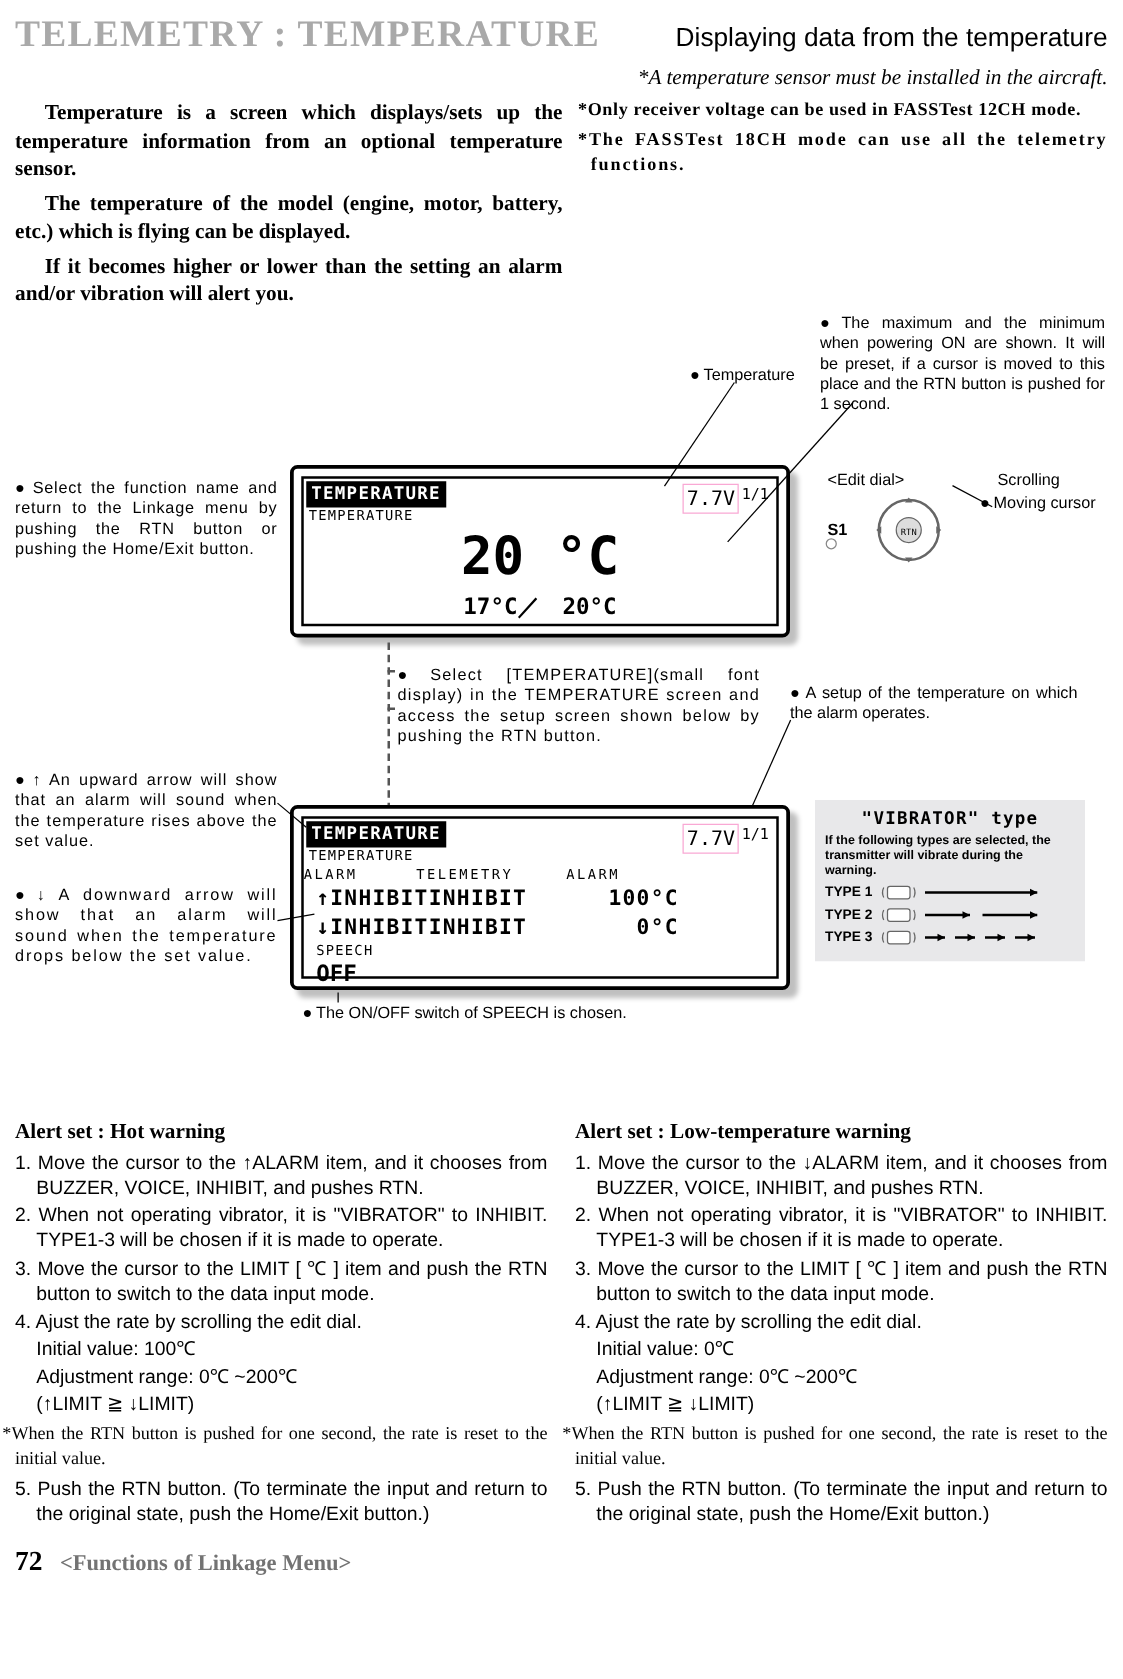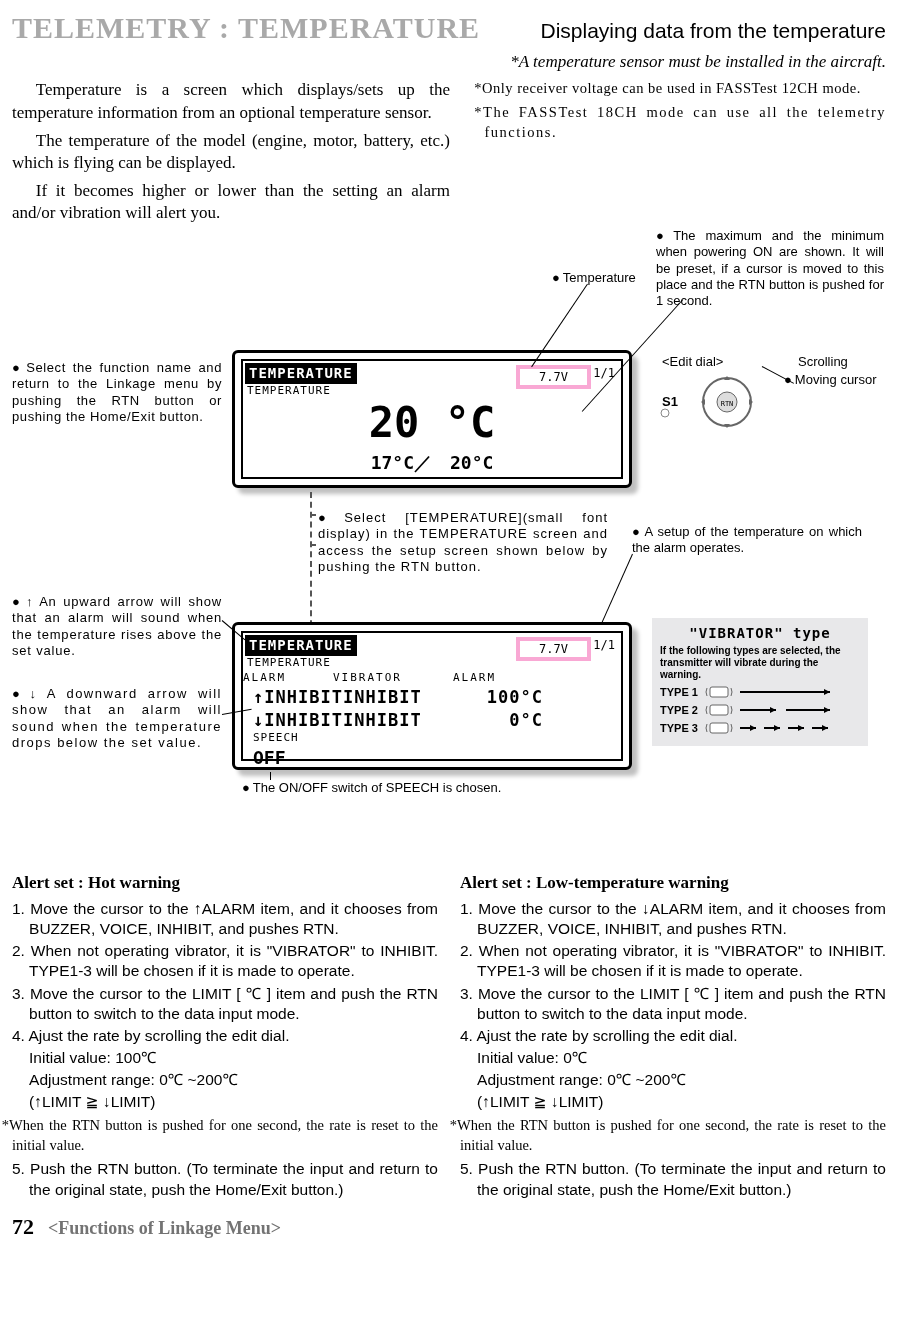--- a/index.html
+++ b/index.html
@@ -27,21 +27,21 @@
     flex: 1;
     color: #000;
   }
   .install-note {
     font-style: italic;
     font-size: 17px;
     text-align: right;
     margin-bottom: 6px;
     font-family: "Times New Roman", serif;
   }
-  .intro-cols { display: flex; gap: 20px; }
+  .intro-cols { display: flex; gap: 8px; font-weight: bold; }
   .intro-left { width: 438px; font-family: "Times New Roman", serif; font-size: 17px; line-height: 1.3; text-align: justify; }
   .intro-left p { text-indent: 1.4em; margin-bottom: 6px; }
   .intro-right { flex: 1; font-family: "Times New Roman", serif; font-size: 14.5px; }
   .intro-right p { text-indent: -0.7em; margin-left: 1em; margin-bottom: 4px; text-align: justify; letter-spacing: 0.5px;}
   .intro-right p:nth-child(2) { letter-spacing: 1.5px; }
 
   .diagram-zone { position: relative; height: 640px; margin-top: -6px; }
   .callout { position: absolute; font-size: 13px; line-height: 1.25; text-align: justify; }
   .callout .bullet { margin-right: 3px; }
 
@@ -52,21 +52,21 @@
     border: 3px solid #000;
     border-radius: 6px;
     box-shadow: 6px 6px 4px rgba(0,0,0,0.25);
   }
   .lcd-inner {
     position: absolute; inset: 6px;
     border: 2px solid #000;
   }
   .lcd-header { background:#000; color:#fff; display:inline-block; font-family: monospace; font-weight: bold; font-size: 14px; padding: 1px 4px; letter-spacing: 1px; margin: 2px 0 0 2px; }
   .lcd-sub { font-family: monospace; font-size: 11px; margin-left: 4px; letter-spacing: 1px; }
-  .lcd-vbatt { position:absolute; top:4px; right:30px; font-family: monospace; font-size:12px; border:4px solid #f9a8d4; padding:0 19px; }
+  .lcd-vbatt { position:absolute; top:4px; right:30px; font-family: monospace; font-size:16px; border:1px solid #f9a8d4; padding:0 2px; }
   .lcd-page { position:absolute; top:4px; right:6px; font-family: monospace; font-size:12px; }
   .big-temp { font-family: monospace; font-weight: bold; font-size: 42px; text-align:center; margin-top:-4px; }
   .minmax { font-family: monospace; font-weight: bold; font-size: 18px; text-align:center; }
   .lcd2-grid { font-family: monospace; font-weight:bold; font-size:17px; margin-left:10px; letter-spacing:1px; display: grid; grid-template-columns: 90px 120px 80px; row-gap:0; }
   .lcd2-headrow { font-family: monospace; font-size:11px; letter-spacing:2px; display:grid; grid-template-columns: 90px 120px 80px; }
   .speech-label { font-family: monospace; font-size:11px; margin-left:10px; letter-spacing:1px; }
   .speech-val { font-family: monospace; font-weight:bold; font-size:18px; margin-left:10px; }
 
   .dashline {
     position: absolute;
@@ -195,21 +195,21 @@
   </div>
 
   <div class="lcd" style="left:220px; top:398px; width:400px; height:148px;">
     <div class="lcd-inner">
       <div class="lcd-header">TEMPERATURE</div>
       <div class="lcd-vbatt">7.7V</div>
       <div class="lcd-page">1/1</div>
       <div class="lcd-sub">TEMPERATURE</div>
       <div class="lcd2-headrow">
         <span>ALARM</span>
-        <span>VIBRATOR</span>
+        <span>TELEMETRY</span>
         <span>ALARM</span>
       </div>
       <div class="lcd2-grid">
         <span>↑INHIBIT</span>
         <span>INHIBIT</span>
         <span style="text-align:right;">100°C</span>
         <span>↓INHIBIT</span>
         <span>INHIBIT</span>
         <span style="text-align:right;">0°C</span>
       </div>

